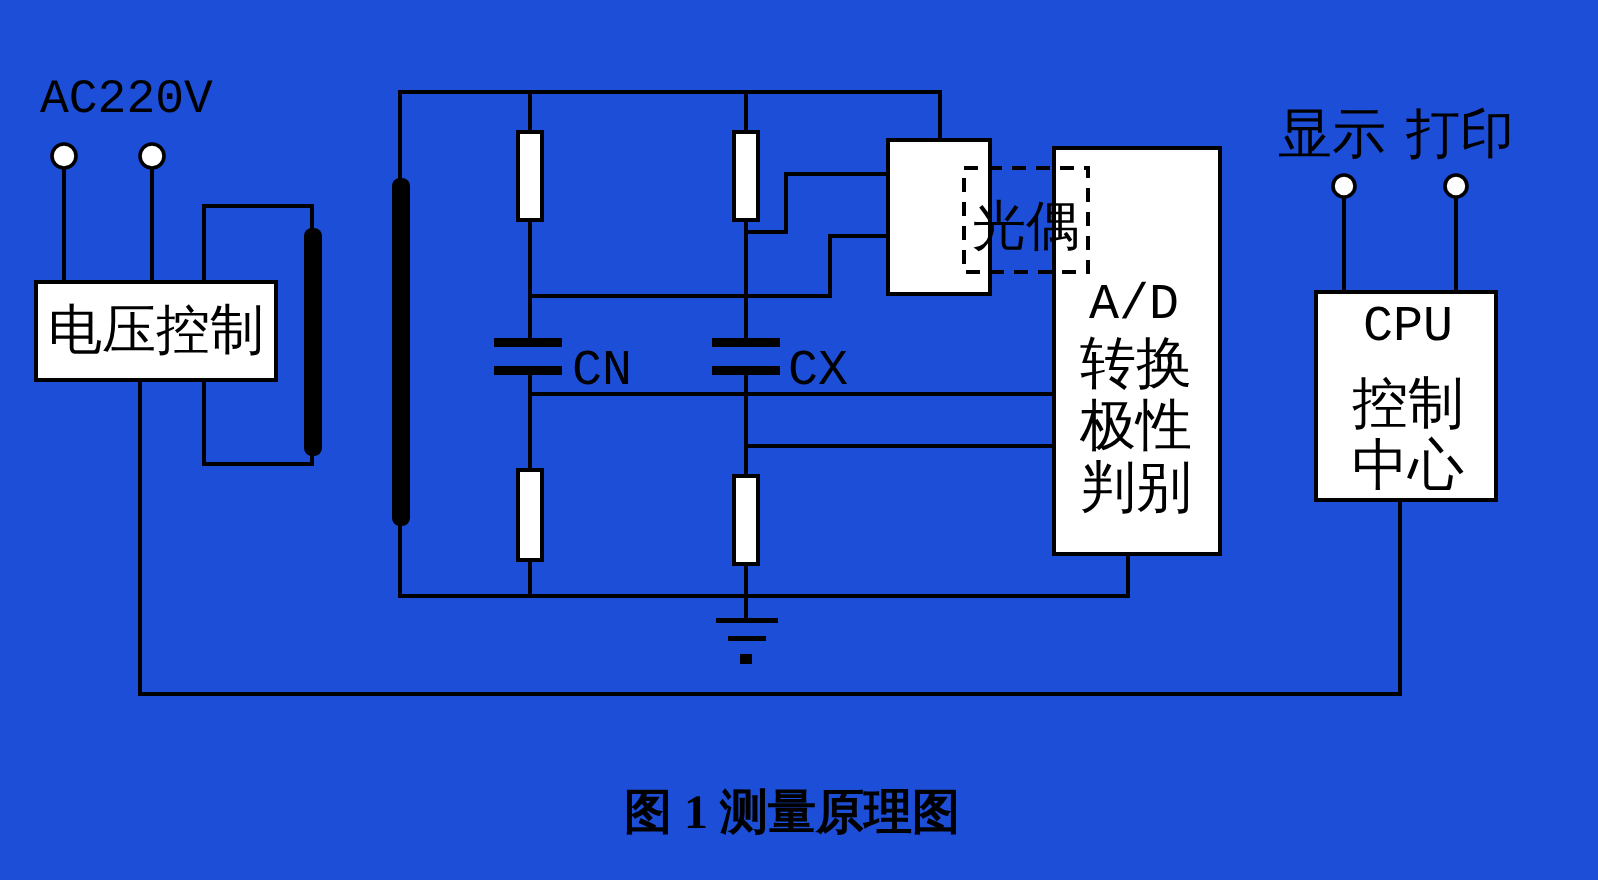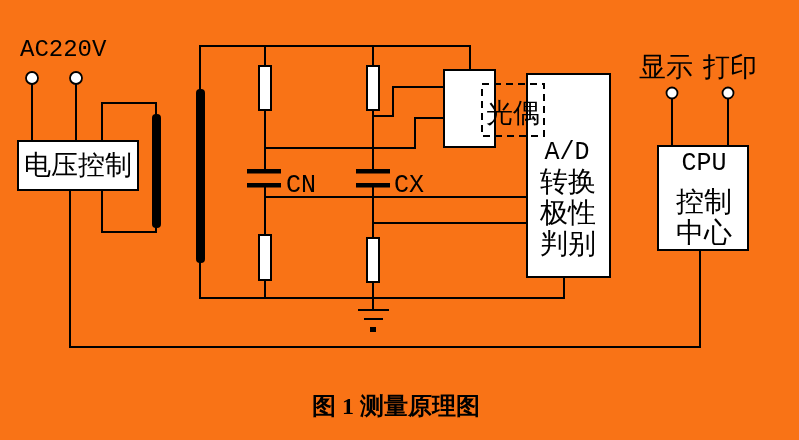--- a/index.html
+++ b/index.html
@@ -1,16 +1,16 @@
 <!DOCTYPE html>
 <html><head>
 <meta charset="utf-8">
 <style>
   html,body{margin:0;padding:0;background:#fff;}
-  .stage{position:relative;width:799px;height:440px;background:#f97316;overflow:hidden;}
+  .stage{position:relative;width:799px;height:440px;background:#1d4ed8;overflow:hidden;}
   svg{display:block;}
   .wire{stroke:#000;stroke-width:2;fill:none;shape-rendering:crispEdges;}
   .box{stroke:#000;stroke-width:2;fill:#fff;shape-rendering:crispEdges;}
   .dashedbox{stroke:#000;stroke-width:2;fill:none;stroke-dasharray:7 5;shape-rendering:crispEdges;}
   .solidbar{fill:#000;stroke:none;}
   .plate{fill:#000;stroke:none;}
   .term{stroke:#000;stroke-width:1.8;fill:#fff;}
   .gnd{stroke:#000;stroke-width:2.5;fill:none;shape-rendering:crispEdges;}
   text{fill:#000;}
   .t-mono{font-family:"Liberation Mono","DejaVu Sans Mono",monospace;font-size:25px;}

